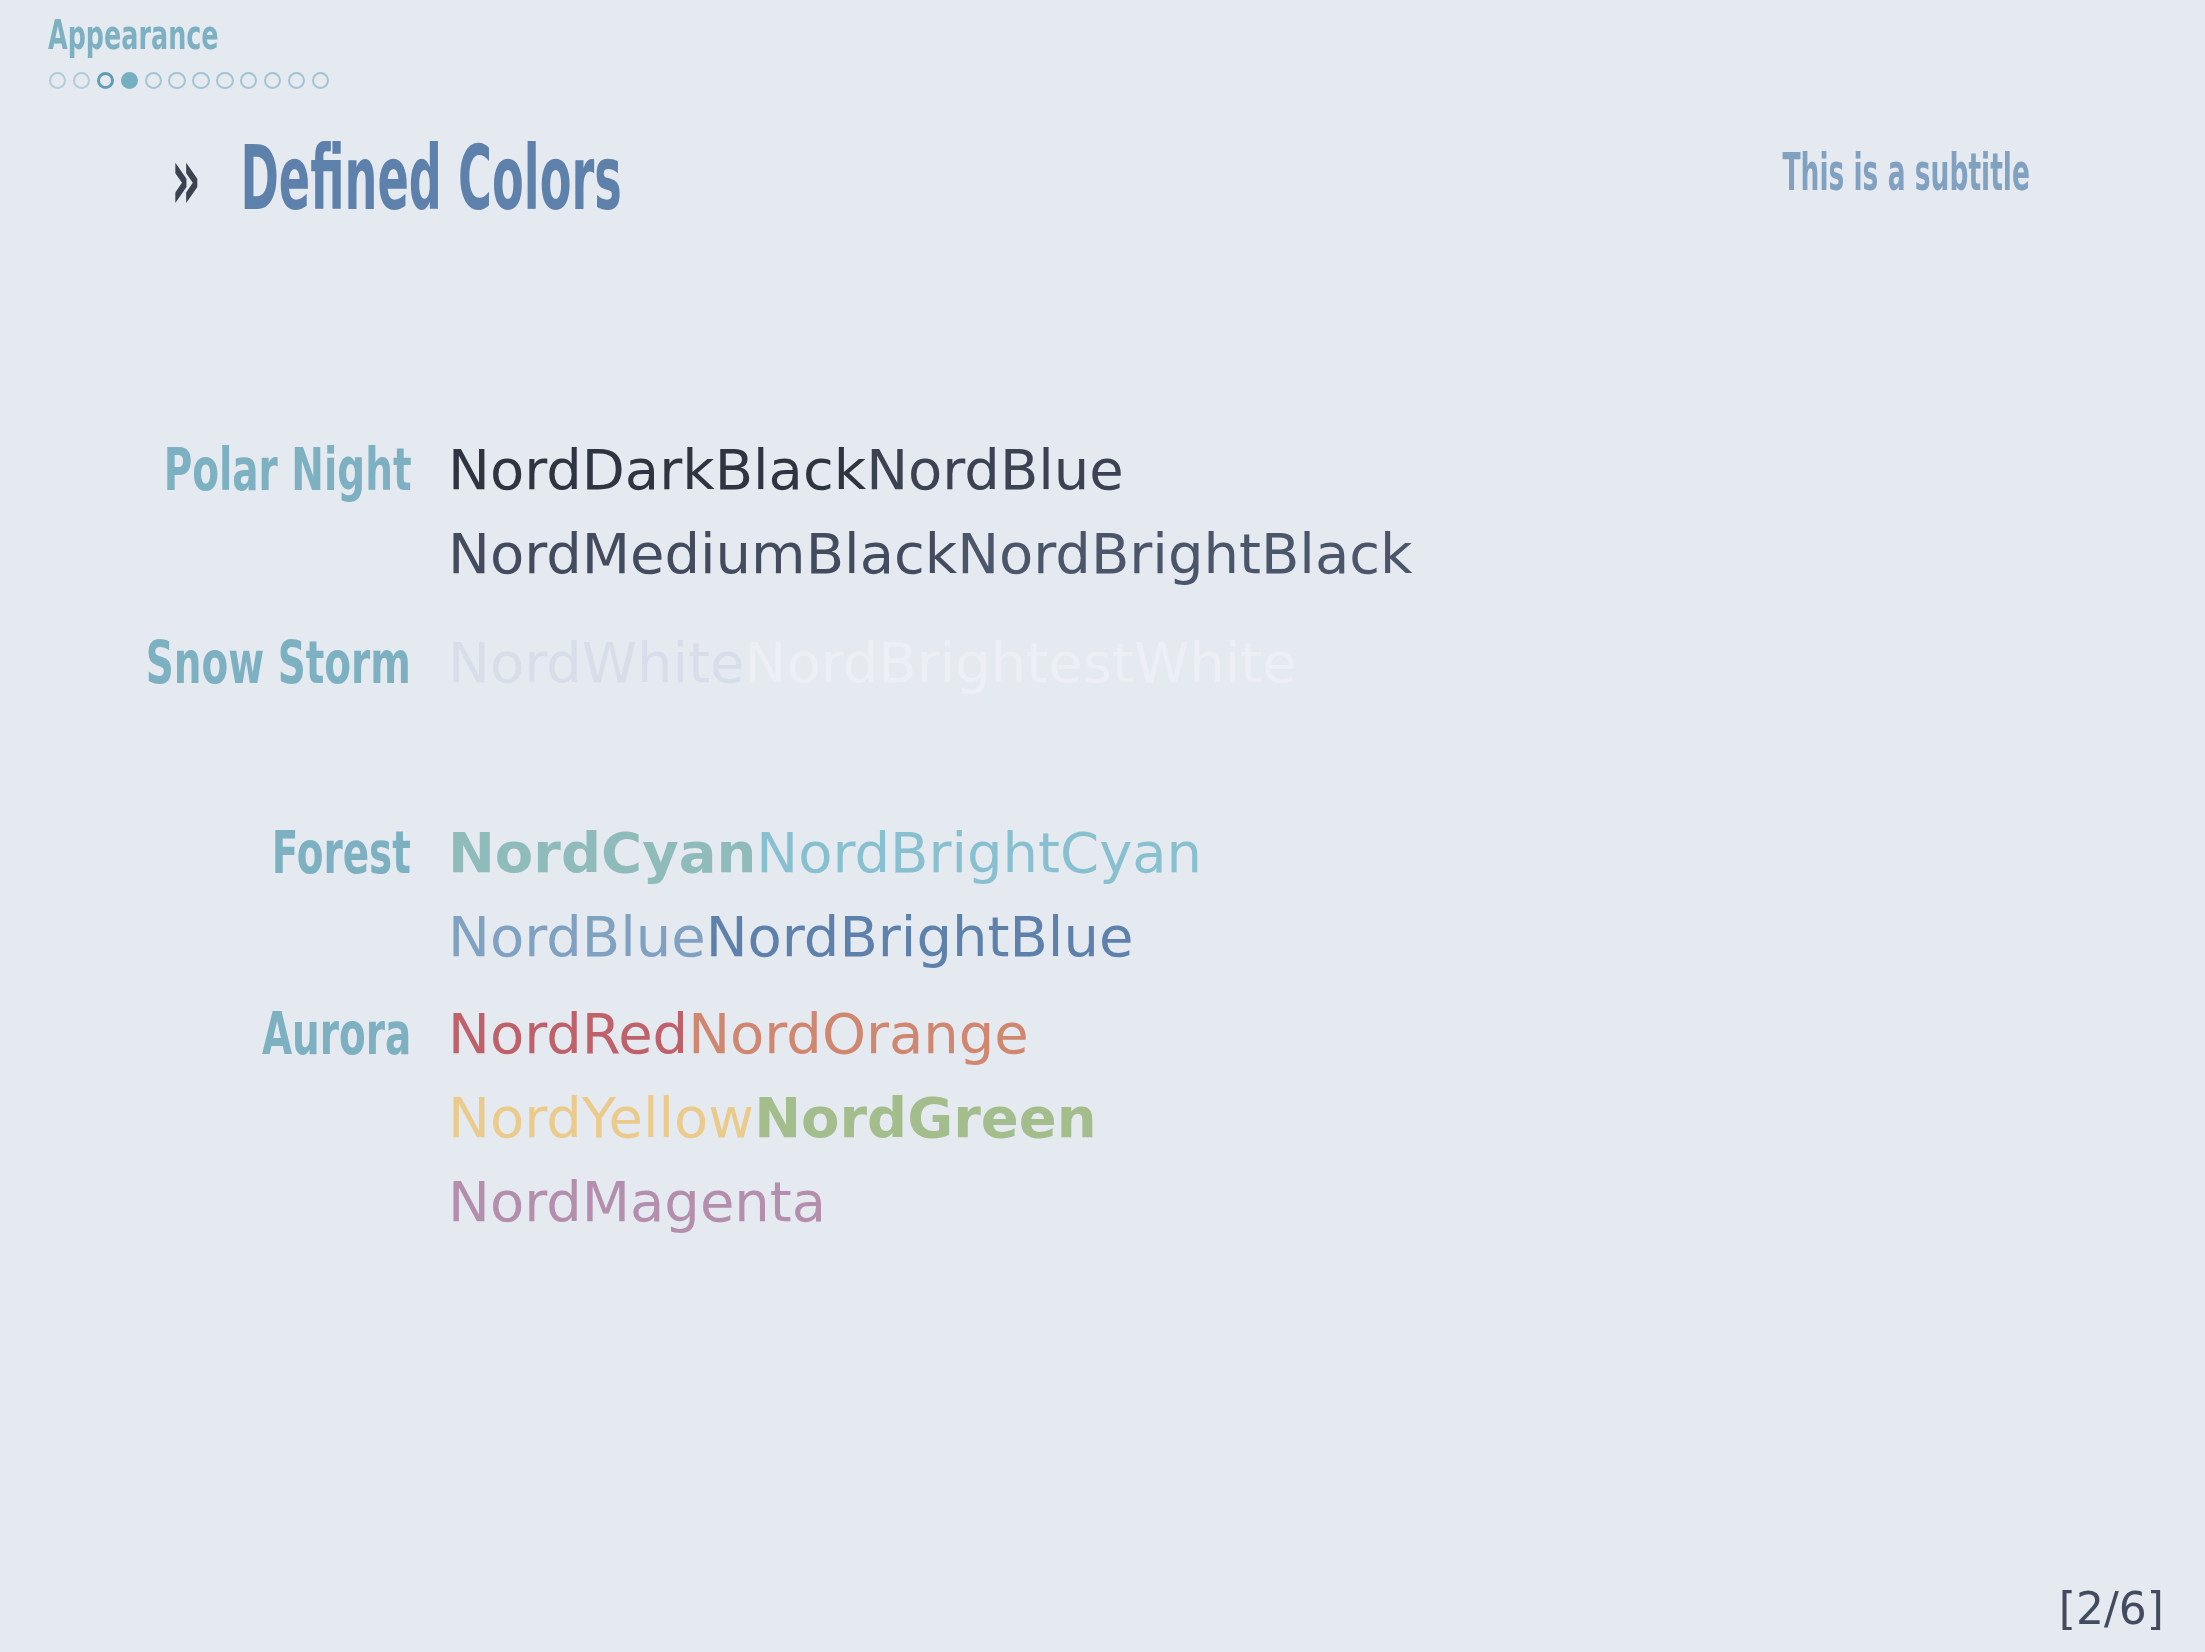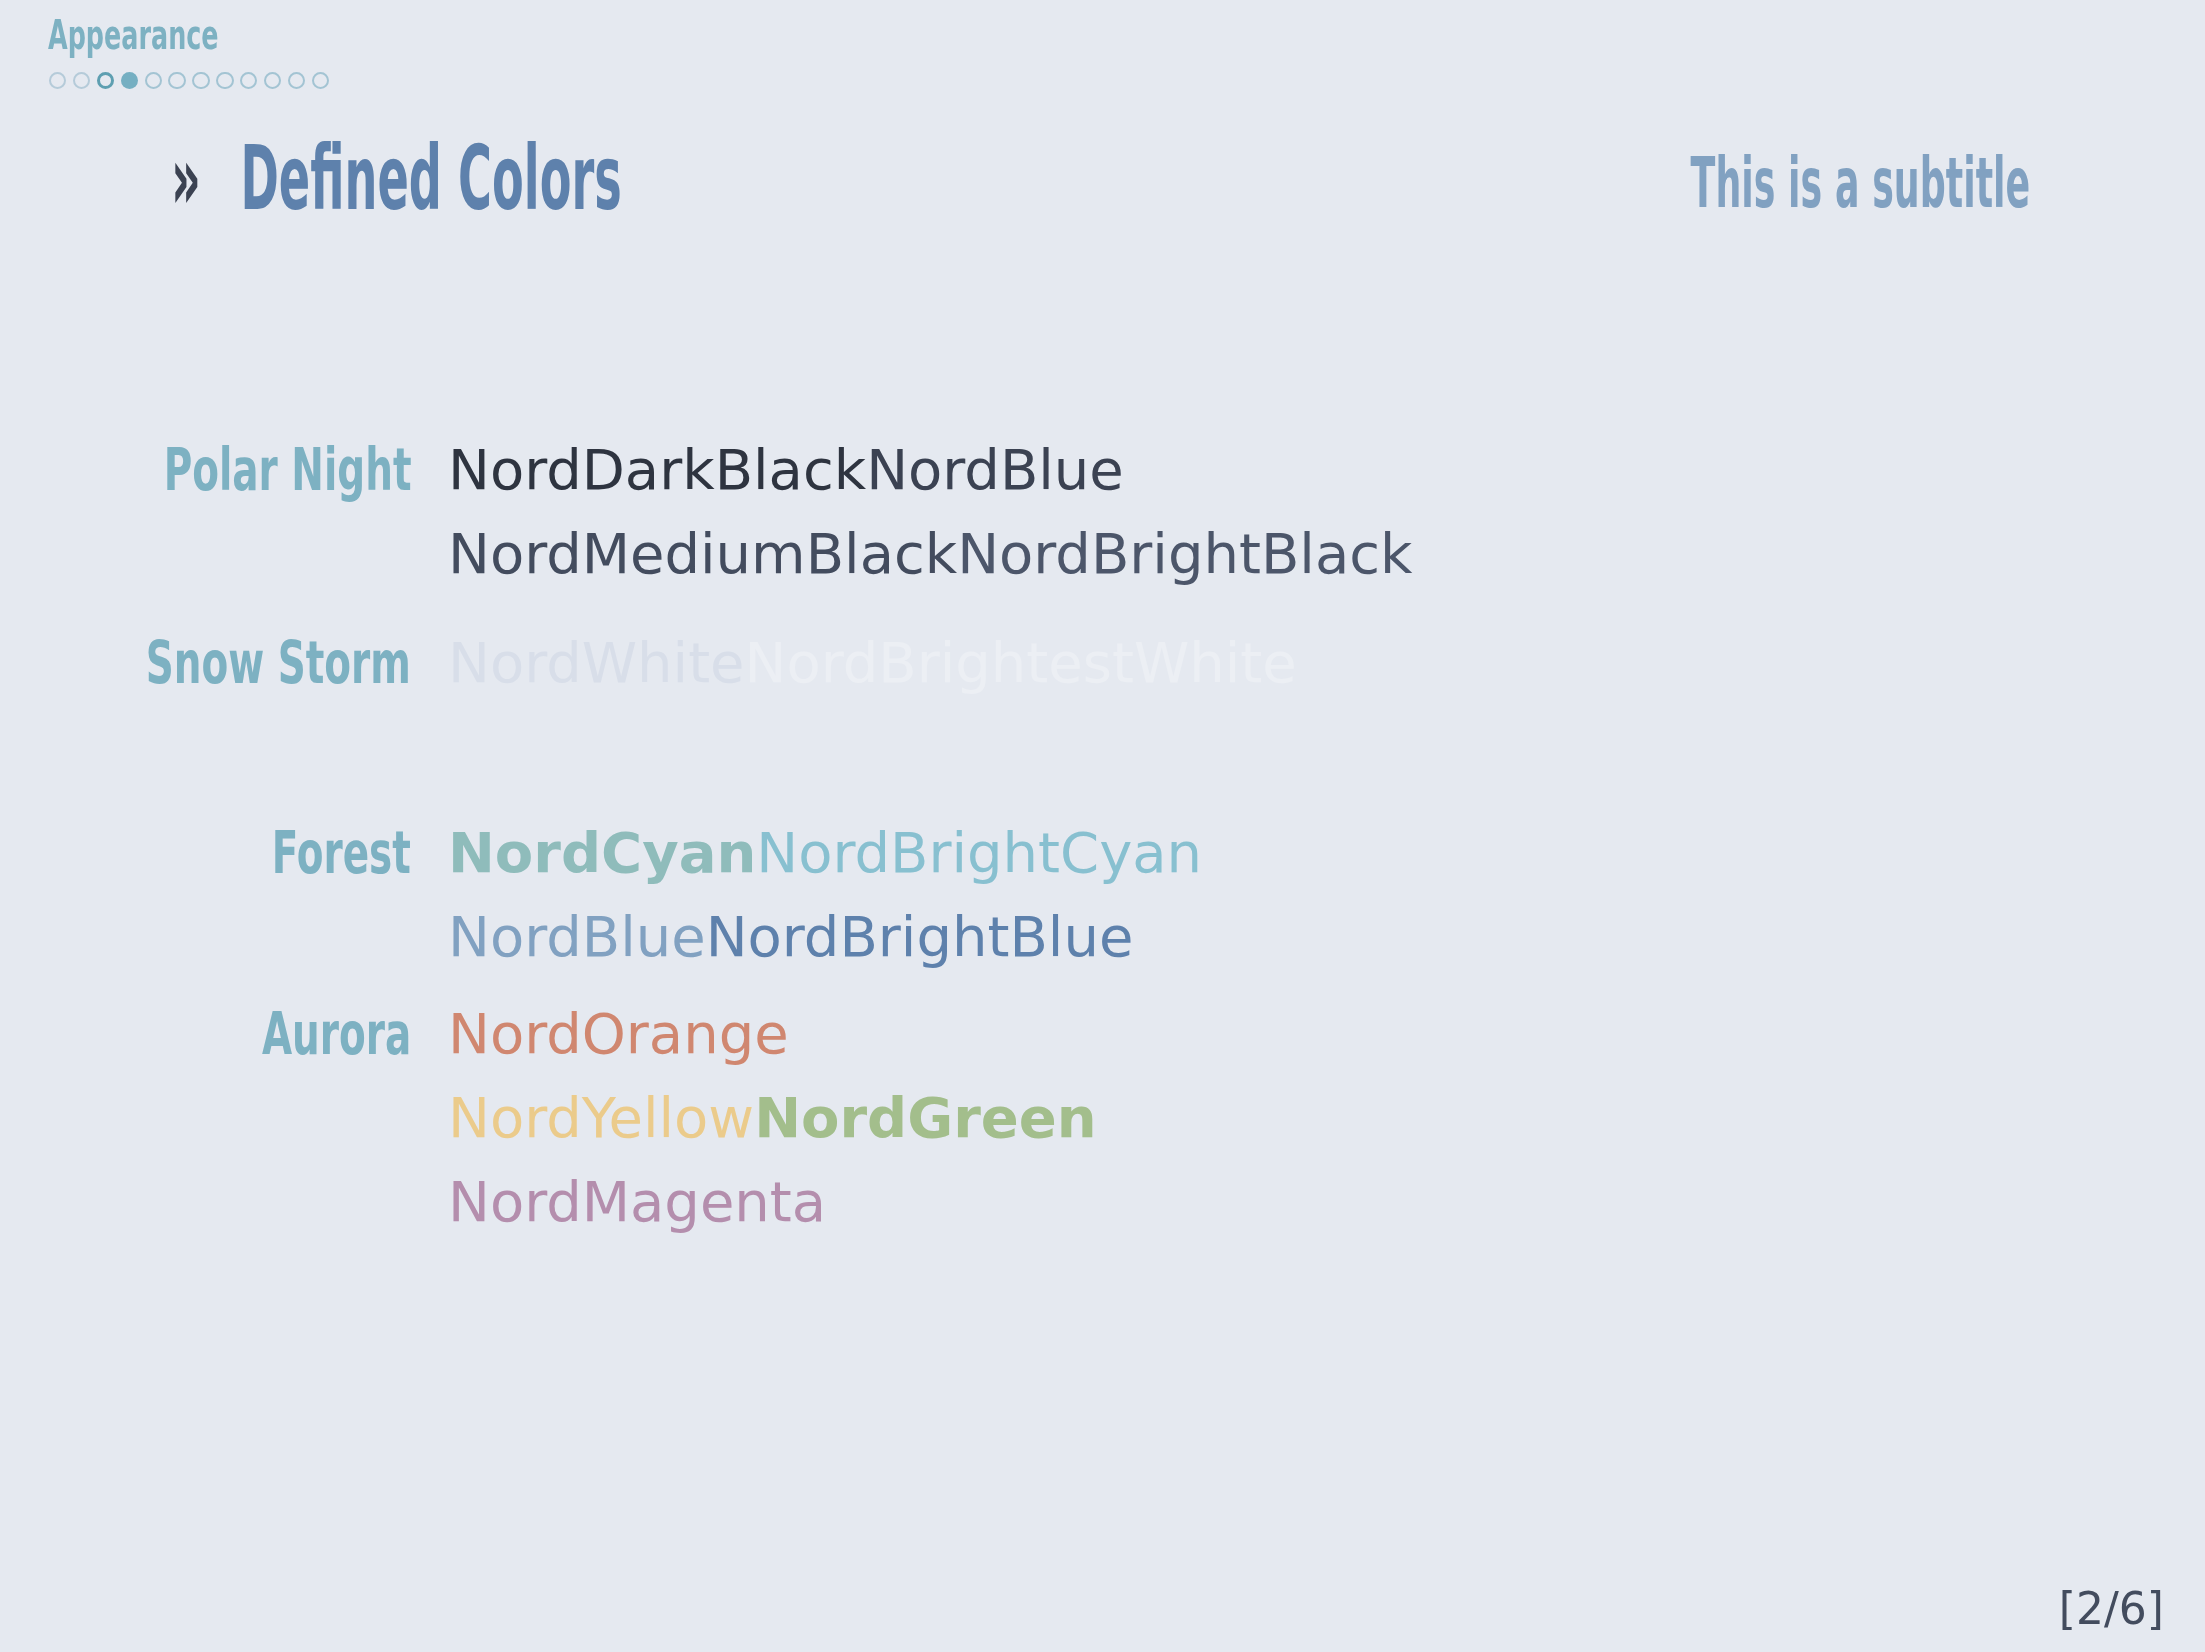--- a/index.html
+++ b/index.html
@@ -61,21 +61,21 @@
     display: inline-block;
     transform: scaleX(0.52);
     transform-origin: left center;
   }
   .title-text { margin-left: 45px; }
 
   .subtitle {
     position: absolute;
     right: 175px;
     top: 145px;
-    font-size: 70px;
+    font-size: 51px;
     font-weight: bold;
     line-height: 1.1;
     white-space: nowrap;
   }
   .subtitle .cond {
     display: inline-block;
     transform: scaleX(0.52);
     transform-origin: right center;
   }
 
@@ -191,20 +191,21 @@
         <div class="color-line">
           <span class="color-name" style="color: rgb(129, 161, 193);">NordBlue</span>
           <span class="color-name" style="color: rgb(94, 129, 172);">NordBrightBlue</span>
         </div>
       </div>
     </div>
     <div class="group" style="top: 564px;">
       <div class="group-label" style="color: rgb(125, 177, 194);"><span class="cond">Aurora</span></div>
       <div class="group-lines">
         <div class="color-line">
+          <span class="color-name" style="color: rgb(191, 97, 106);">NordRed</span>
           <span class="color-name" style="color: rgb(208, 135, 112);">NordOrange</span>
         </div>
         <div class="color-line">
           <span class="color-name" style="color: rgb(235, 203, 139);">NordYellow</span>
           <span class="color-name" style="color: rgb(163, 190, 140); font-weight: bold;">NordGreen</span>
         </div>
         <div class="color-line">
           <span class="color-name" style="color: rgb(180, 142, 173);">NordMagenta</span>
         </div>
       </div>

